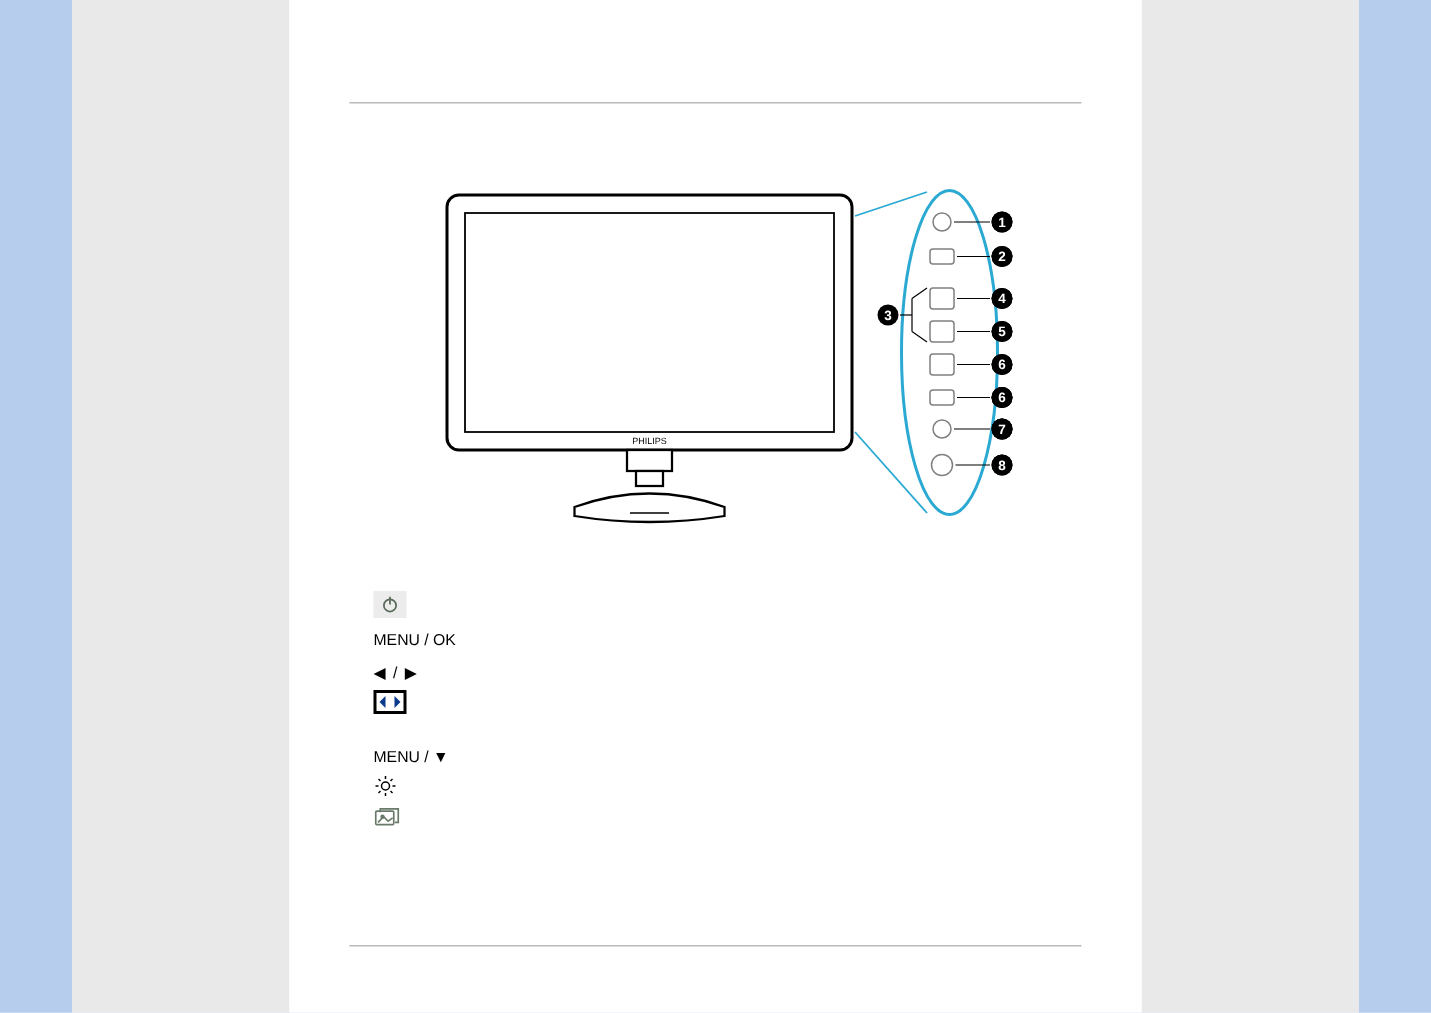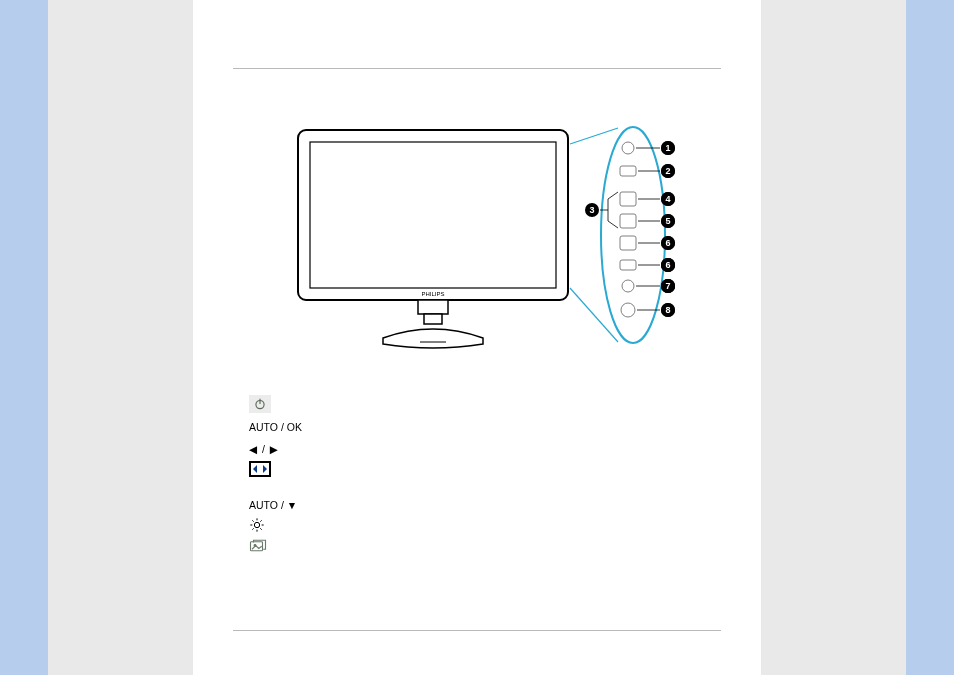--- a/index.html
+++ b/index.html
@@ -223,38 +223,38 @@
               <svg class="power-svg" viewBox="0 0 24 24">
                   <circle cx="12" cy="13" r="7" fill="none" stroke="#5a6a5a" stroke-width="2"></circle>
                   <line x1="12" y1="3" x2="12" y2="12" stroke="#5a6a5a" stroke-width="2"></line>
                 </svg>
             </span>
           </span>
           <span class="legend-text"></span>
         </div>
 
         <div class="legend-row">
-          <span class="legend-text">AUTO / OK</span>
+          <span class="legend-text">MENU / OK</span>
         </div>
 
         <div class="legend-row">
           <span class="legend-text arrow-glyph">◀ / ▶</span>
         </div>
 
         <div class="legend-row">
           <span class="legend-icon">
             <span class="wide-icon"></span>
           </span>
           <span class="legend-text"></span>
         </div>
 
         <div class="gap"></div>
 
         <div class="legend-row">
-          <span class="legend-text">AUTO / ▼</span>
+          <span class="legend-text">MENU / ▼</span>
         </div>
 
         <div class="legend-row">
           <span class="legend-icon">
             <svg class="sun-svg" viewBox="0 0 24 24" stroke="#000" stroke-width="1.5" fill="none">
               <circle cx="12" cy="12" r="4"></circle>
               <line x1="12" y1="2" x2="12" y2="5"></line>
               <line x1="12" y1="19" x2="12" y2="22"></line>
               <line x1="2" y1="12" x2="5" y2="12"></line>
               <line x1="19" y1="12" x2="22" y2="12"></line>

